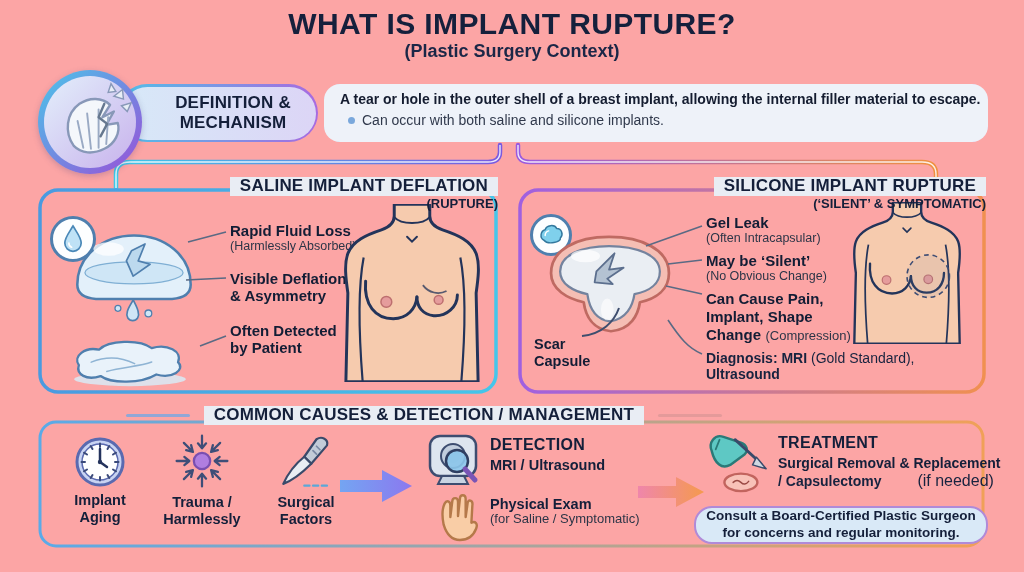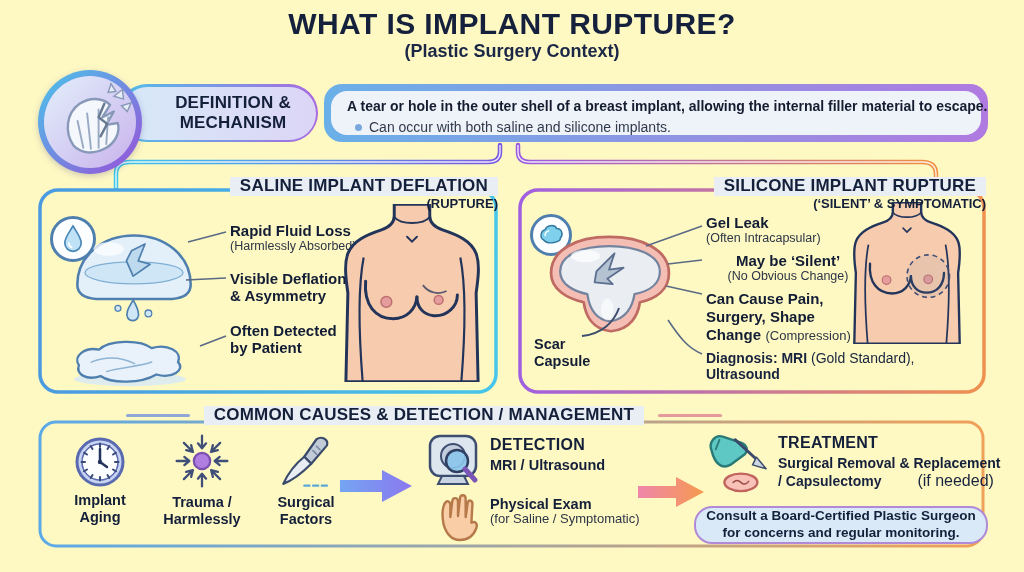--- a/index.html
+++ b/index.html
@@ -1,32 +1,32 @@
 <!DOCTYPE html>
 <html><head>
 <meta charset="utf-8">
 <style>
   * { margin:0; padding:0; box-sizing:border-box; }
   html,body { background:#dfe5ee; }
   body { font-family:"Liberation Sans", sans-serif; color:#17233f; }
-  #canvas { position:relative; width:1024px; height:572px; background:#fef9c3; overflow:hidden; }
+  #canvas { position:relative; width:1024px; height:572px; background:#fca5a5; overflow:hidden; }
   .abs { position:absolute; }
   svg { display:block; }
 
   
   .page-title { width:100%; text-align:center; font-size:30px; font-weight:800; letter-spacing:.4px; color:#15203c; }
   .page-subtitle { width:100%; text-align:center; font-size:18px; font-weight:700; color:#1b2747; }
 
   
   .badge-outer { width:104px; height:104px; border-radius:50%; background:linear-gradient(135deg,#49c6ea,#9a4fd8); padding:6px; z-index:5; box-shadow:0 2px 6px rgba(60,60,120,.25); }
   .badge-inner { width:100%; height:100%; border-radius:50%; background:linear-gradient(135deg,#e3effb,#c8b2ec); display:flex; align-items:center; justify-content:center; }
   .pill-outer { background:linear-gradient(90deg,#4fc0e8,#a86ae0); padding:2.5px; border-radius:30px; z-index:4; }
   .pill-inner { width:100%; height:100%; border-radius:28px; background:linear-gradient(90deg,#d7e9f8,#dcd5f6); display:flex; flex-direction:column; align-items:center; justify-content:center; padding-left:30px; }
   .pill-text { font-size:17px; font-weight:800; color:#141f3a; line-height:1.15; letter-spacing:.2px; }
-  .defbox-outer { background:linear-gradient(90deg,#6ab0e8,#b07ae0); padding:7px; border-radius:18px; z-index:3; }
+  .defbox-outer { background:linear-gradient(90deg,#6ab0e8,#b07ae0); padding:0; border-radius:18px; z-index:3; }
   .defbox-inner { width:100%; height:100%; border-radius:16px; background:#eef2f9; padding:7px 16px 0 16px; }
   .def-main { font-size:14px; font-weight:800; color:#141c30; white-space:nowrap; }
   .def-bullet-row { display:flex; align-items:center; margin-top:5px; margin-left:8px; }
   .def-dot { width:7px; height:7px; border-radius:50%; background:#7aa8dc; margin-right:7px; flex:0 0 auto; }
   .def-bullet { font-size:14px; font-weight:500; color:#30394c; white-space:nowrap; }
 
   
   .box-title-wrap { left:0; right:0; text-align:right; z-index:6; }
   .box-title { display:inline-block; font-size:17px; font-weight:800; letter-spacing:.2px; color:#141f3a; background:#e9edf4; padding:0 10px; line-height:1.1; }
   .box-sub { font-size:13px; font-weight:800; color:#141f3a; line-height:1.2; }
@@ -195,26 +195,26 @@
 
     <svg class="abs" style="left:0;top:0;pointer-events:none;" width="468" height="206">
       <path d="M128,58 L184,38 M150,76 L184,72 M148,98 L184,106 M150,132 C162,150 170,160 184,166" stroke="#5a6a84" stroke-width="1.6" fill="none"></path>
       <path d="M64,148 C84,146 96,134 101,120" stroke="#3e4e6e" stroke-width="2" fill="none"></path>
     </svg>
 
     <div class="abs" style="left:188px;top:26px;width:164px;">
       <div class="pt-main">Gel Leak</div>
       <div class="pt-sub">(Often Intracapsular)</div>
     </div>
-    <div class="abs" style="left:188px;top:64px;width:164px;text-align:center;">
+    <div class="abs" style="left:188px;top:64px;width:164px;">
       <div class="pt-main">May be ‘Silent’</div>
       <div class="pt-sub">(No Obvious Change)</div>
     </div>
     <div class="abs" style="left:188px;top:102px;width:152px;">
-      <span class="pt-main" style="display:inline;">Can Cause Pain, Surgery, Shape Change</span>
+      <span class="pt-main" style="display:inline;">Can Cause Pain, Implant, Shape Change</span>
       <span class="pt-sub-inline">(Compression)</span>
     </div>
     <div class="abs" style="left:188px;top:162px;width:276px;font-size:14px;">
       <span style="font-weight:800;">Diagnosis: MRI</span>
       <span style="font-weight:500;">(Gold Standard),</span>
       <span style="font-weight:800;">Ultrasound</span>
     </div>
 
     <div class="abs pt-main" style="left:16px;top:148px;width:74px;font-size:14.5px;">Scar Capsule</div>
 

